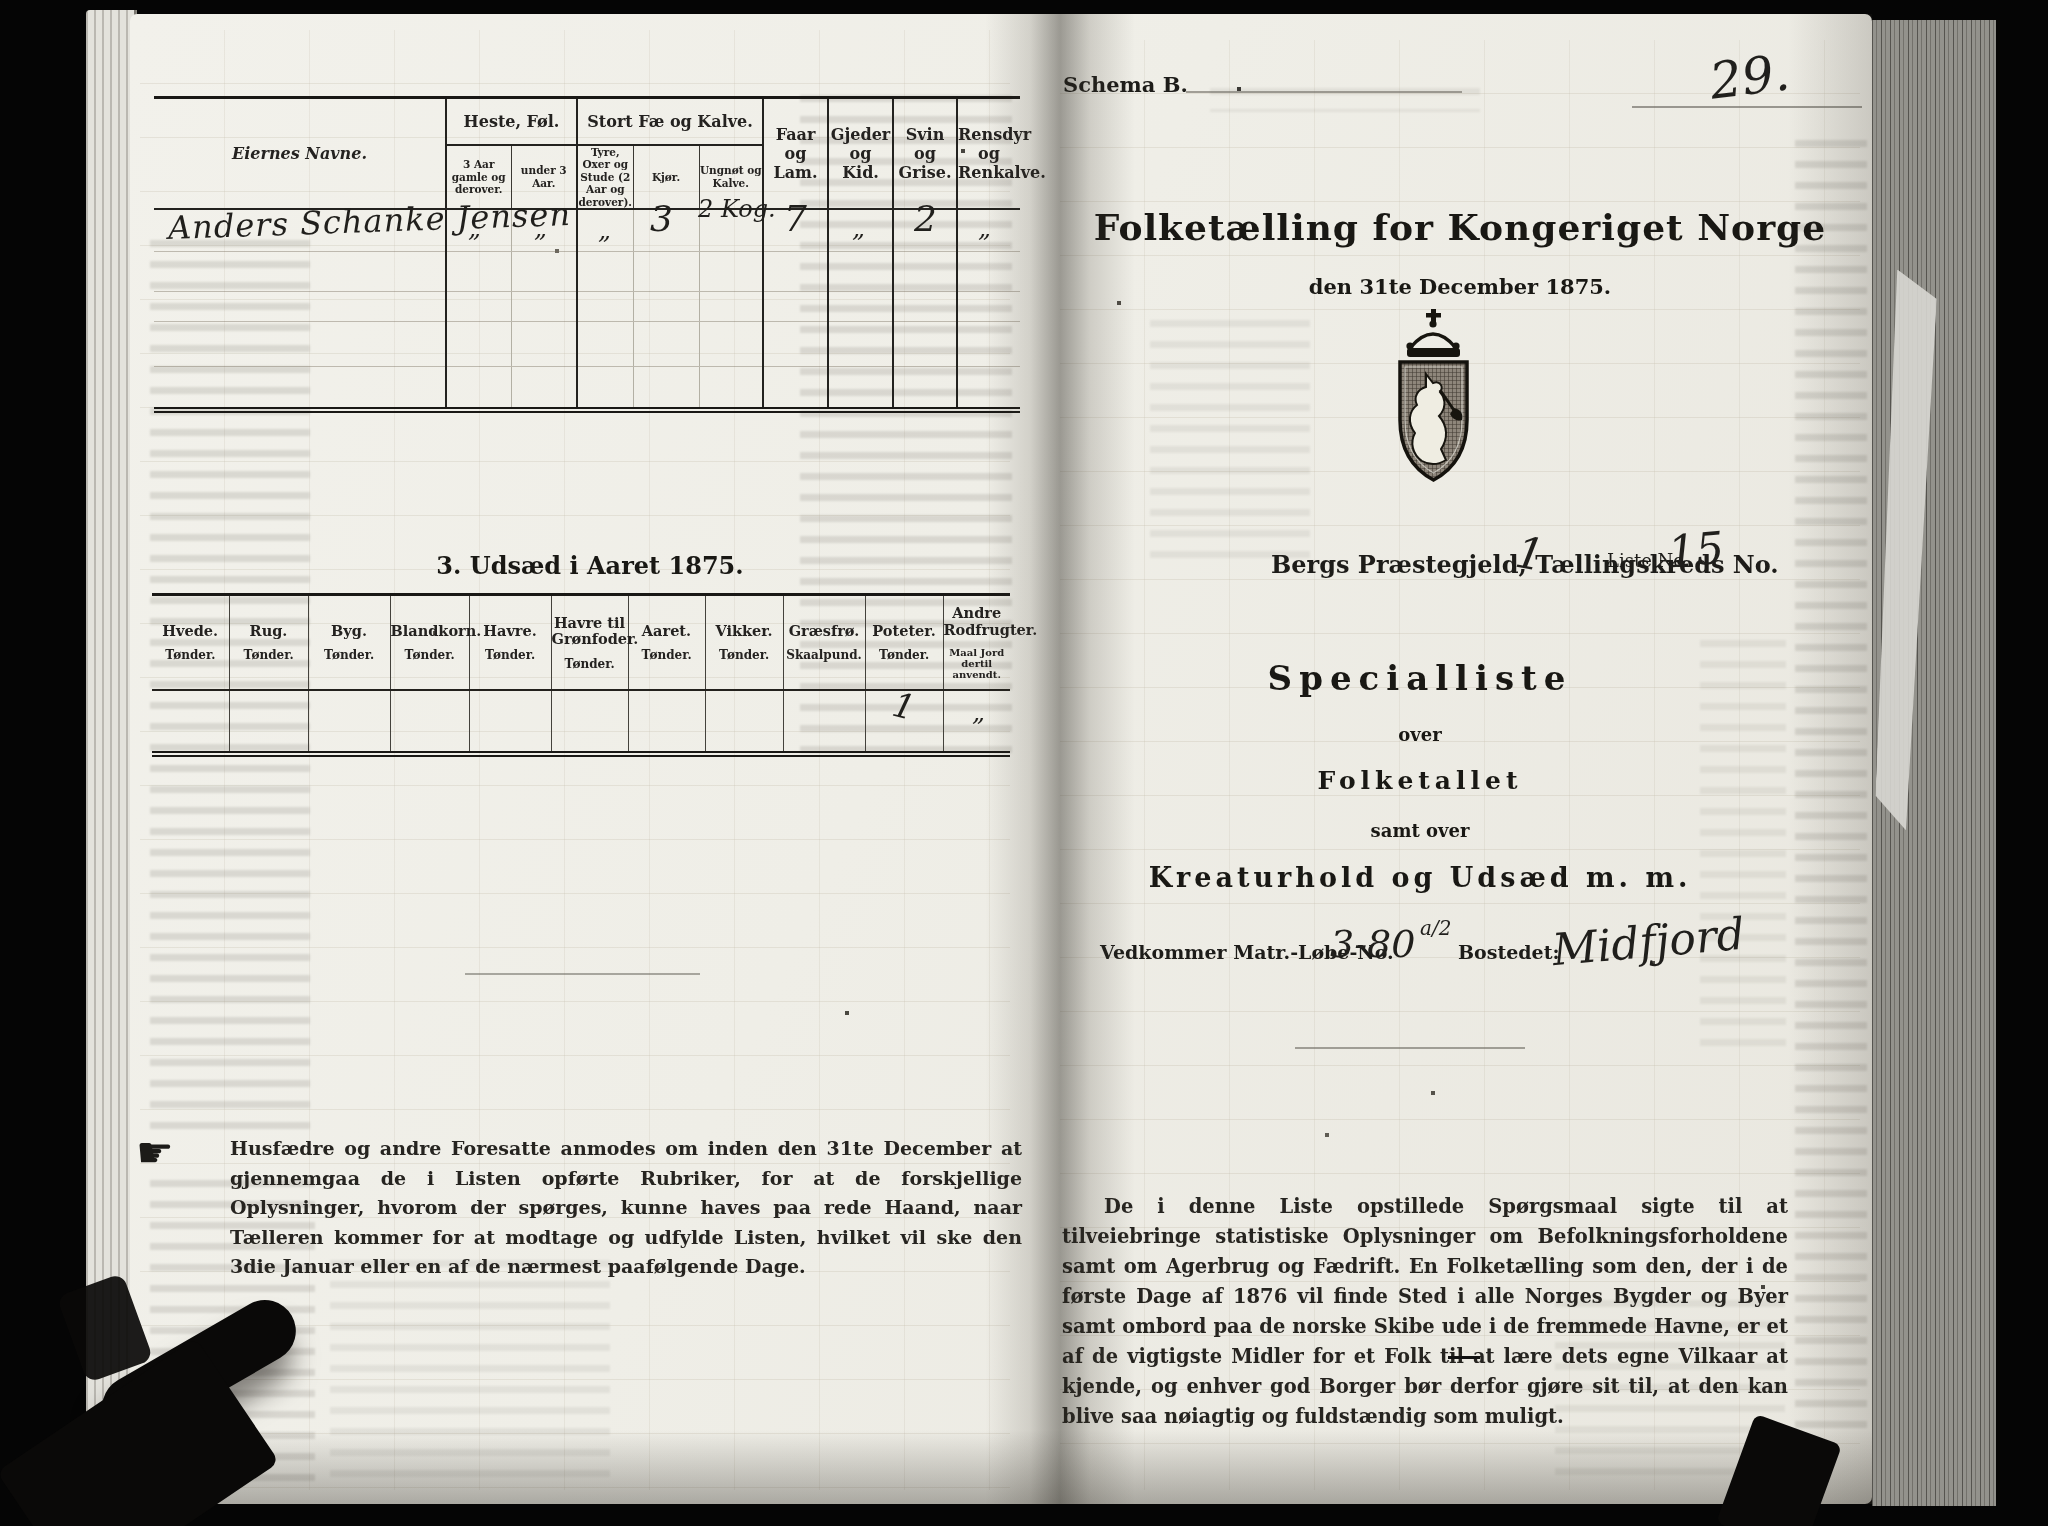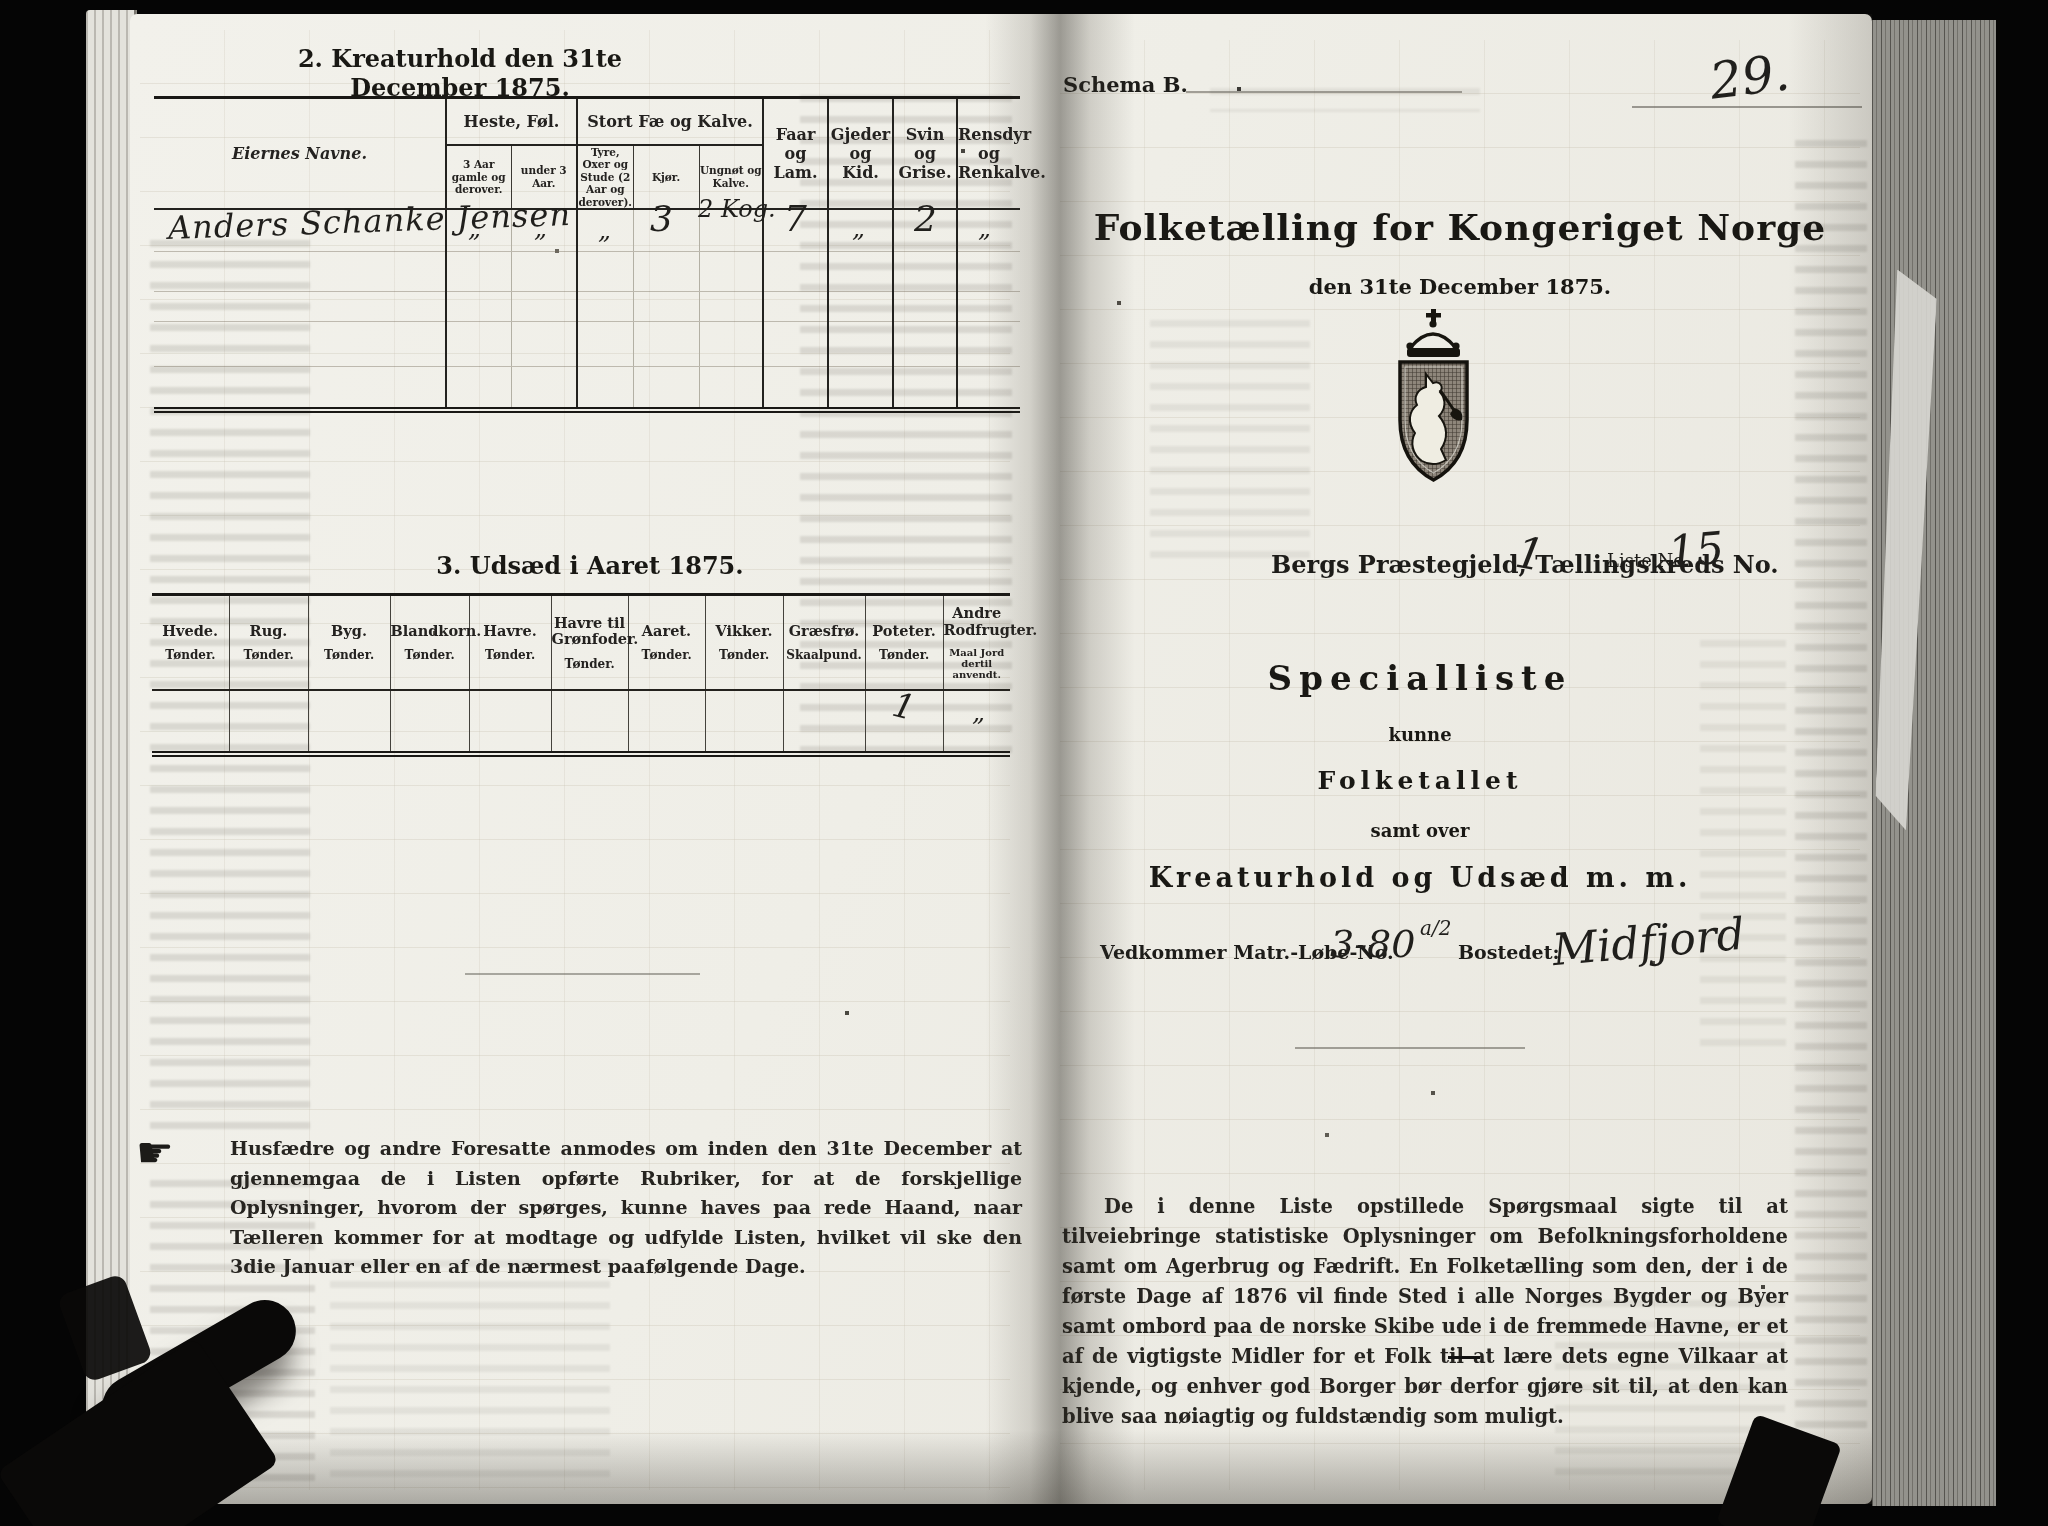--- a/index.html
+++ b/index.html
@@ -90,21 +90,20 @@
   <div class="ghost" style="left:800px;top:95px;width:212px;height:660px;"></div>
   <div class="ghost" style="left:150px;top:1180px;width:165px;height:315px;"></div>
   <div class="ghost soft" style="left:330px;top:1260px;width:280px;height:230px;"></div>
   <div class="ghost soft" style="left:1150px;top:320px;width:160px;height:240px;"></div>
   <div class="ghost" style="left:1795px;top:140px;width:72px;height:1300px;"></div>
   <div class="ghost soft" style="left:1700px;top:640px;width:86px;height:420px;"></div>
   <div class="ghost soft" style="left:1555px;top:1300px;width:230px;height:185px;"></div>
   <div class="ghost soft" style="left:1210px;top:88px;width:270px;height:24px;"></div>
   <div class="abs specks"></div>
 
-  <div class="t-title" style="left:250px;top:44px;width:420px;font-size:24px;">2. Kreaturhold den 31te December 1875.</div>
 
   <table class="t2">
     <colgroup>
       <col style="width:292px">
         <col style="width:65px">
         <col style="width:66px">
         <col style="width:56px">
       <col style="width:66px">
         <col style="width:64px">
         <col style="width:65px">
@@ -326,21 +325,21 @@
     <path d="M52,82 L70,108" stroke="#17150f" stroke-width="3"></path>
     <path d="M66,100 q10,2 8,12 q-8,2 -12,-6 z" fill="#17150f"></path>
   </svg>
 
   <div class="abs" style="left:1271px;top:550px;font-size:24px;font-weight:bold;">Bergs Præstegjeld, Tællingskreds No.</div>
   <div class="abs hand" style="left:1516px;top:528px;font-size:44px;transform:rotate(10deg);">1</div>
   <div class="abs" style="left:1607px;top:550px;font-size:18px;font-weight:normal;">Liste No.</div>
   <div class="abs hand" style="left:1668px;top:524px;font-size:44px;transform:rotate(-5deg);">15</div>
 
   <div class="t-title sp" style="left:1080px;top:658px;width:680px;font-size:34px;">Specialliste</div>
-  <div class="t-title" style="left:1080px;top:724px;width:680px;font-size:18px;">kunne</div>
+  <div class="t-title" style="left:1080px;top:724px;width:680px;font-size:18px;">over</div>
   <div class="t-title" style="left:1080px;top:766px;width:680px;font-size:25px;letter-spacing:5px;">Folketallet</div>
   <div class="t-title" style="left:1080px;top:862px;width:680px;font-size:27px;letter-spacing:4px;">Kreaturhold og Udsæd m. m.</div>
   <div class="t-title" style="left:1080px;top:820px;width:680px;font-size:18px;">samt over</div>
 
   <div class="abs" style="left:1100px;top:941px;font-size:19px;font-weight:bold;">Vedkommer Matr.-Løbe-No.</div>
   <div class="abs hand" style="left:1330px;top:922px;font-size:38px;">3-80</div>
   <div class="abs hand" style="left:1420px;top:916px;font-size:20px;">a/2</div>
   <div class="abs" style="left:1458px;top:941px;font-size:19px;font-weight:bold;">Bostedet:</div>
   <div class="abs hand" style="left:1552px;top:916px;font-size:44px;transform:rotate(-5deg);">Midfjord</div>
 

